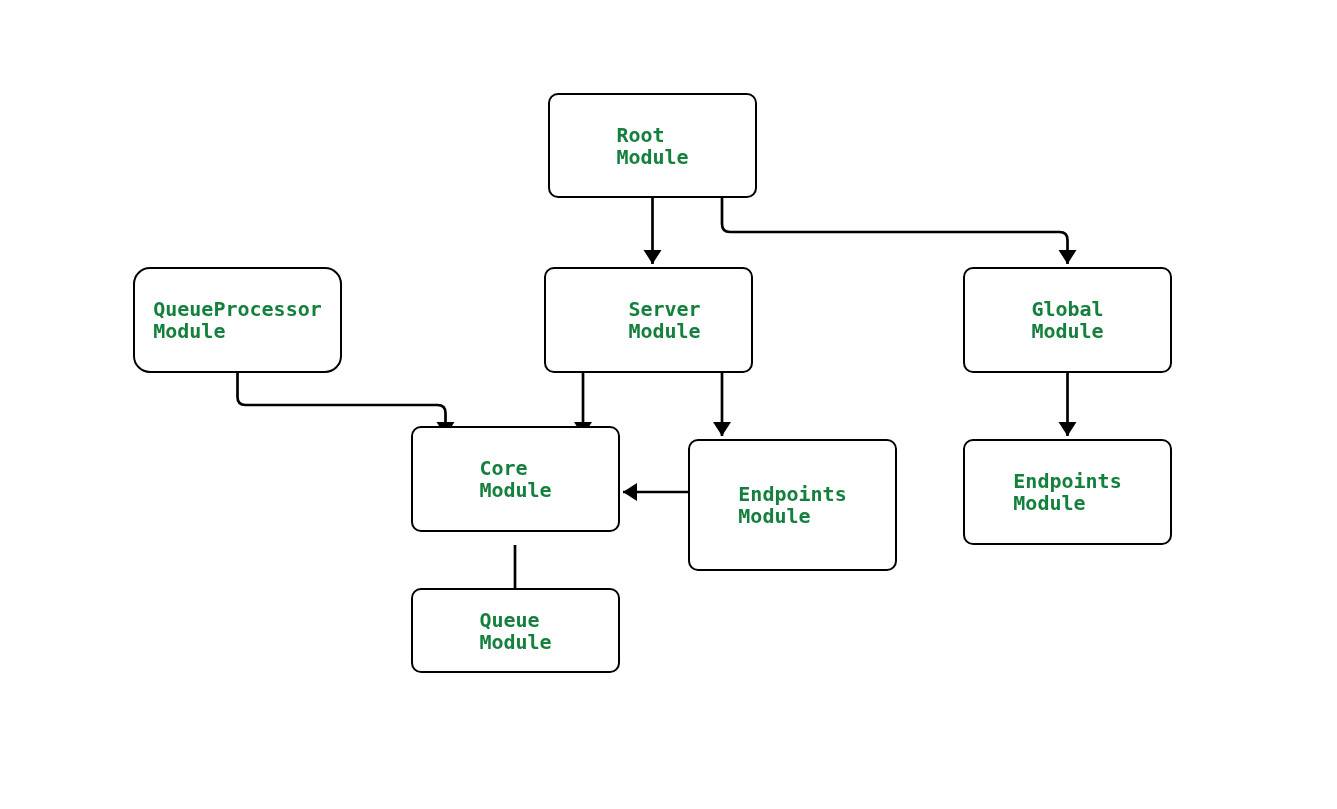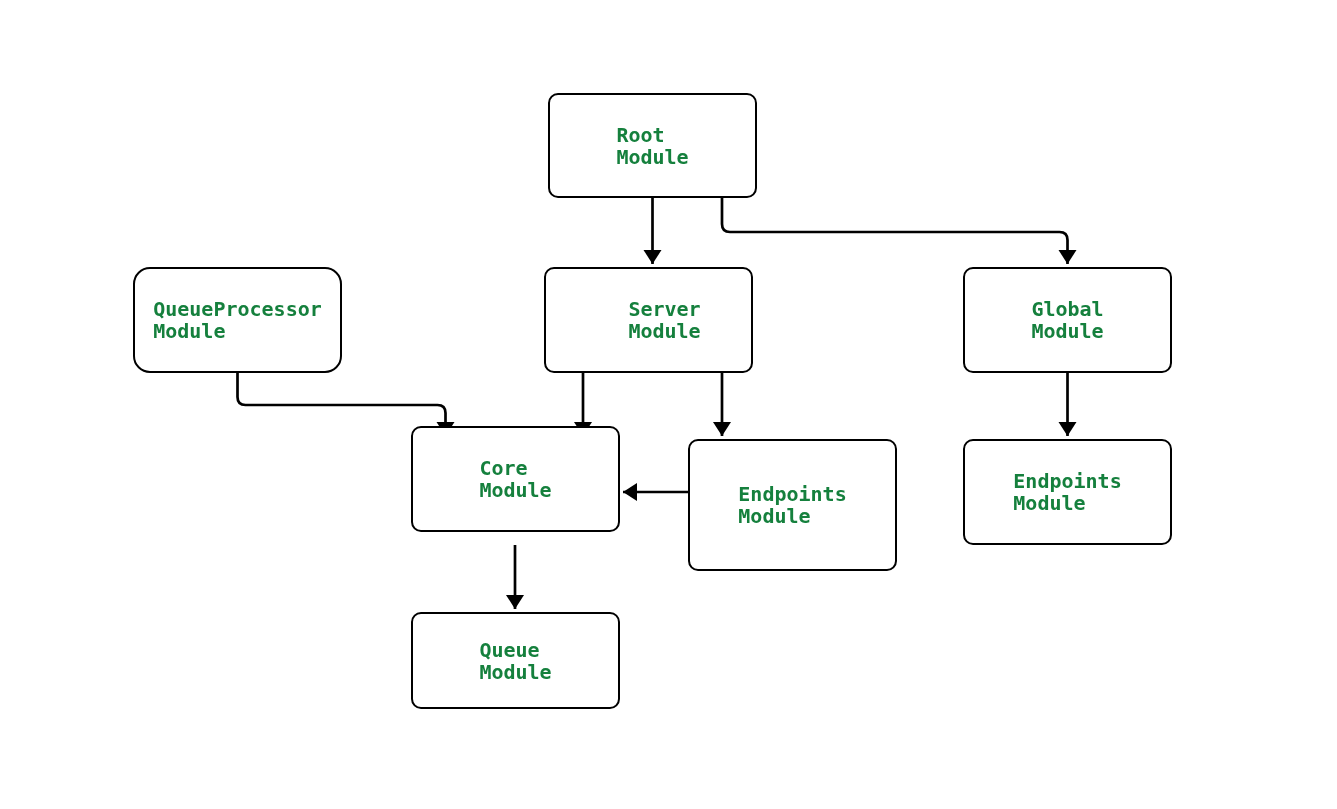--- a/index.html
+++ b/index.html
@@ -102,18 +102,18 @@
   <div class="node" style="left:688px; top:439px; width:209px; height:132px;">
     <span class="node-label">Endpoints
 Module</span>
   </div>
 
   <div class="node" style="left:963px; top:439px; width:209px; height:106px;">
     <span class="node-label">Endpoints
 Module</span>
   </div>
 
-  <div class="node" style="left:411px; top:612px; width:209px; height:97px;">
+  <div class="node" style="left:411px; top:588px; width:209px; height:85px;">
     <span class="node-label">Queue
 Module</span>
   </div>
 
 </div>
 
 </body></html>

